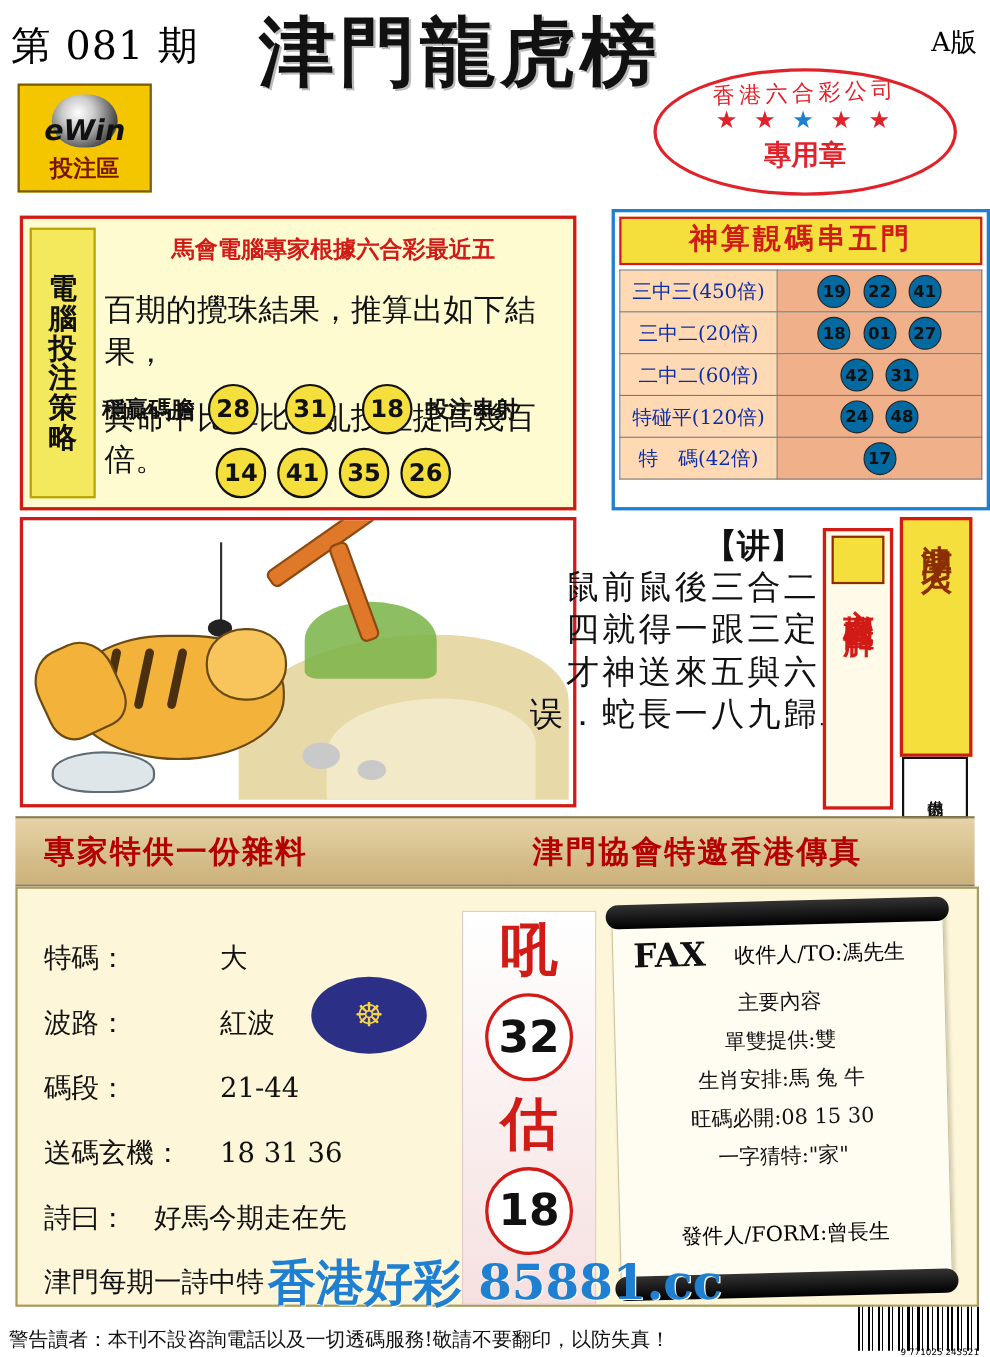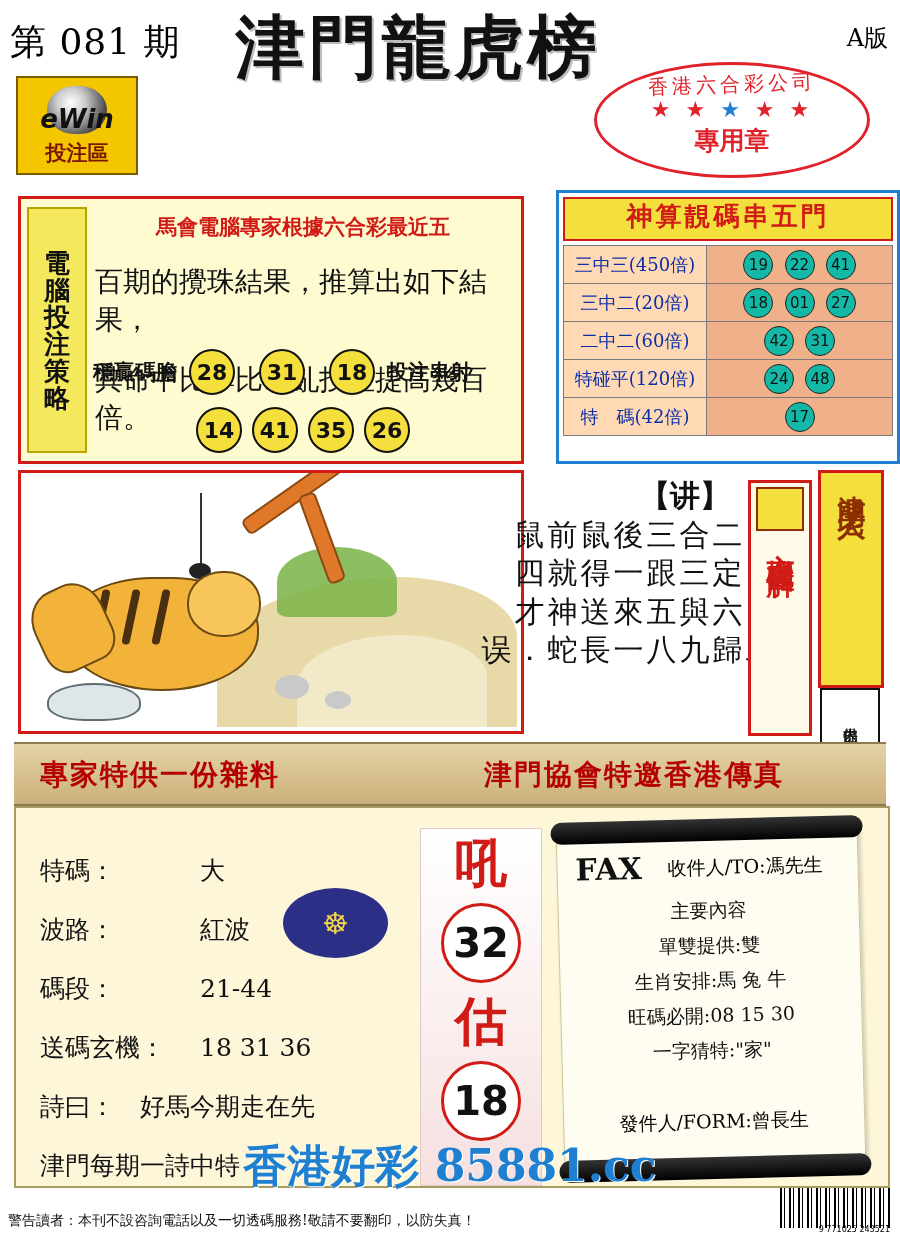--- a/index.html
+++ b/index.html
@@ -52,21 +52,21 @@
 
   
   .rtable{position:absolute;left:556px;top:190px;width:330px;height:260px;border:3px solid #1f7fd0;background:#fff;padding:4px;}
   .rtable .head{height:40px;background:#f5df3c;border:2px solid #d11b16;display:flex;align-items:flex-start;justify-content:center;}
   .rtable .head span{font-size:26px;font-weight:bold;color:#d11b16;letter-spacing:3px;font-family:"DejaVu Serif","Liberation Serif",serif;}
   .rtable table{width:100%;border-collapse:collapse;margin-top:4px;}
   .rtable td{border:1px solid #7a7a7a;height:35px;}
   .rtable td.k{width:140px;background:#ffd9b3;color:#0b2ea8;font-size:18px;text-align:center;font-family:"DejaVu Serif","Liberation Serif",serif;white-space:nowrap;}
   .rtable td.v{background:#f0b08a;text-align:center;}
   .mini{display:inline-flex;align-items:center;justify-content:center;width:28px;height:28px;border-radius:50%;
-     background:#14b8a6;border:1px solid #222;font-size:15px;font-weight:normal;color:#111;margin:0 3px;}
+     background:#0369a1;border:1px solid #222;font-size:15px;font-weight:bold;color:#111;margin:0 3px;}
 
   
   .cartoon{position:absolute;left:18px;top:470px;width:500px;height:258px;border:3px solid #d11b16;background:#fff;overflow:hidden;}
   .cart-inner{position:absolute;inset:4px;background:#ffffff;}
   .hill{position:absolute;right:0;bottom:0;width:300px;height:150px;background:#e8d9a8;border-radius:60% 40% 0 0;}
   .hill2{position:absolute;right:30px;bottom:0;width:190px;height:92px;background:#f2e9c9;border-radius:55% 45% 0 0;}
   .grass{position:absolute;right:120px;bottom:110px;width:120px;height:70px;background:#79b347;border-radius:50% 50% 10% 10%;opacity:.85;}
   .rock{position:absolute;background:#c9c9c9;border-radius:50%;}
   .tiger{position:absolute;left:40px;bottom:36px;width:190px;height:110px;background:#f3b33a;border-radius:45% 45% 50% 50%;border:2px solid #6a4a12;}
   .tiger .stripe{position:absolute;top:10px;width:8px;height:56px;background:#4a3010;border-radius:4px;transform:rotate(12deg);}
@@ -132,21 +132,21 @@
   .fax .ln{width:100%;text-align:center;font-size:19px;color:#111;font-family:"DejaVu Serif","Liberation Serif",serif;margin-top:9px;}
   .fax .to{position:absolute;left:110px;top:26px;font-size:19px;font-family:"DejaVu Serif","Liberation Serif",serif;}
   .fax .body{position:absolute;left:0;top:60px;width:100%;}
   .fax .from{position:absolute;left:0;bottom:34px;width:100%;text-align:center;font-size:19px;font-family:"DejaVu Serif","Liberation Serif",serif;}
 
   
   .wm{position:absolute;left:0;bottom:38px;width:900px;text-align:center;font-size:44px;font-weight:bold;color:#1f7fd0;
      font-family:"DejaVu Serif","Liberation Serif",serif;text-shadow:1px 1px 0 #fff;}
 
   
-  .footer{position:absolute;left:8px;bottom:4px;width:760px;font-size:14px;color:#111;font-family:"DejaVu Serif","Liberation Serif",serif;}
+  .footer{position:absolute;left:8px;bottom:4px;width:760px;font-size:18px;color:#111;font-family:"DejaVu Serif","Liberation Serif",serif;}
   .barcode{position:absolute;right:10px;bottom:6px;width:110px;height:40px;
      background:repeating-linear-gradient(90deg,#000 0 2px,#fff 2px 4px,#000 4px 5px,#fff 5px 9px);}
   .barcode-num{position:absolute;right:10px;bottom:0px;font-size:8px;color:#000;}
 </style>
 </head>
 <body>
 
 <div class="page">
 
   <div class="issue">第 081 期</div>

